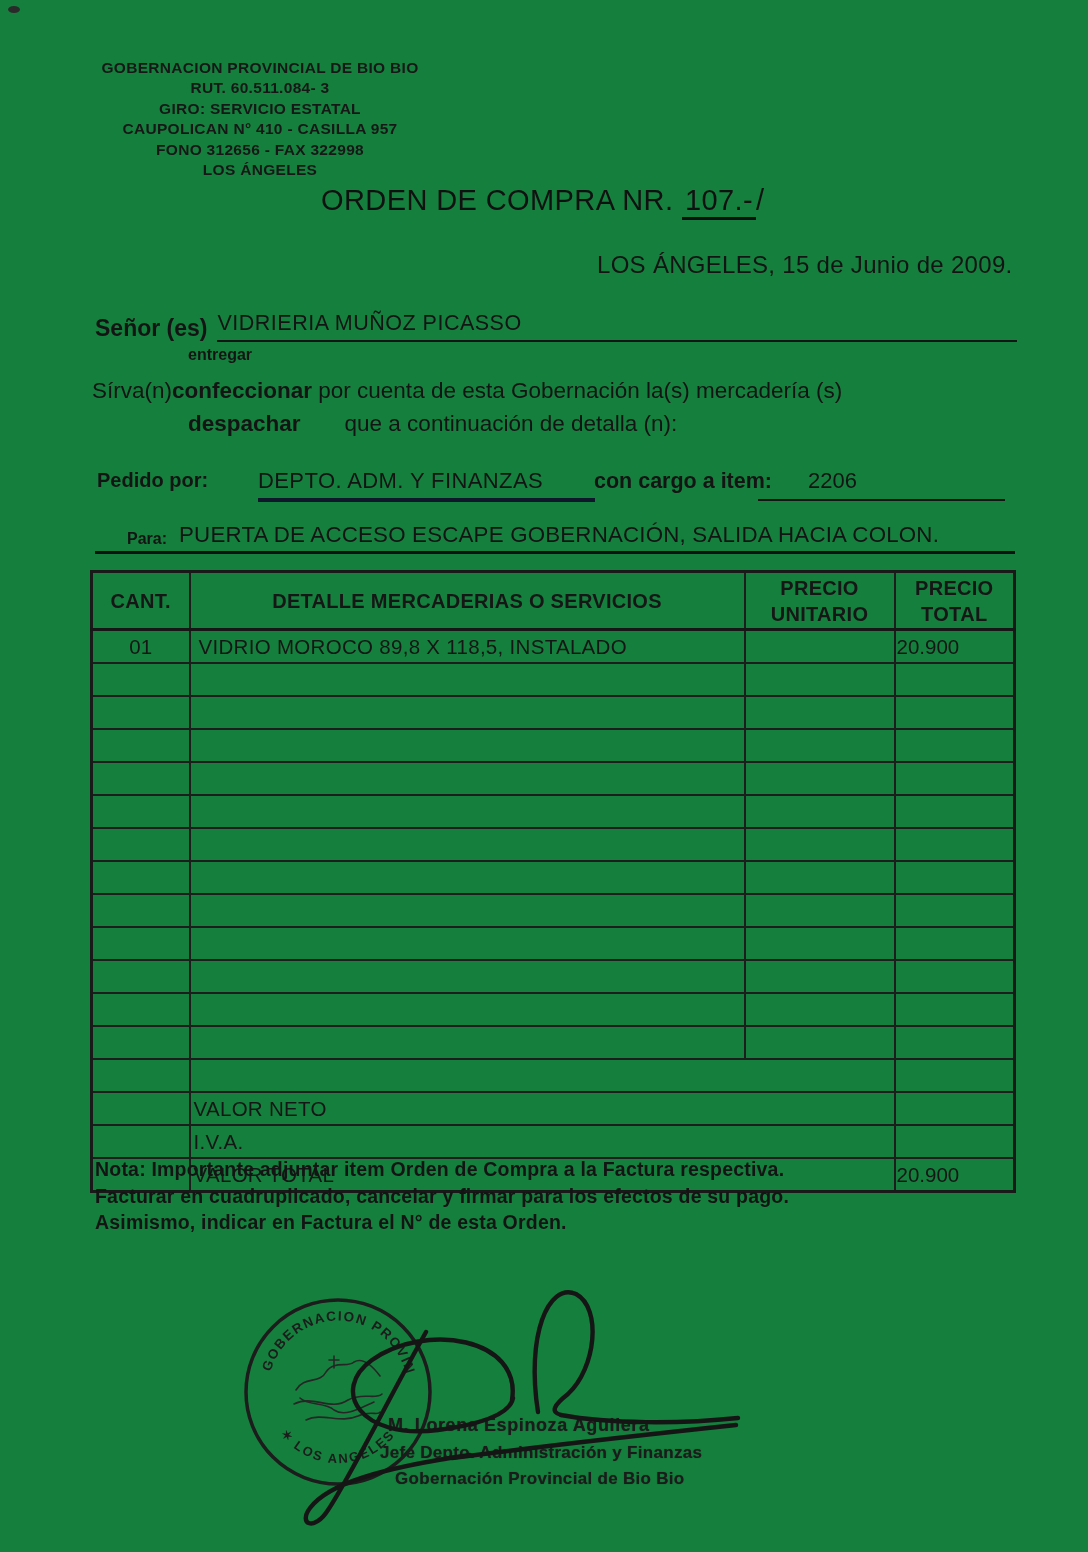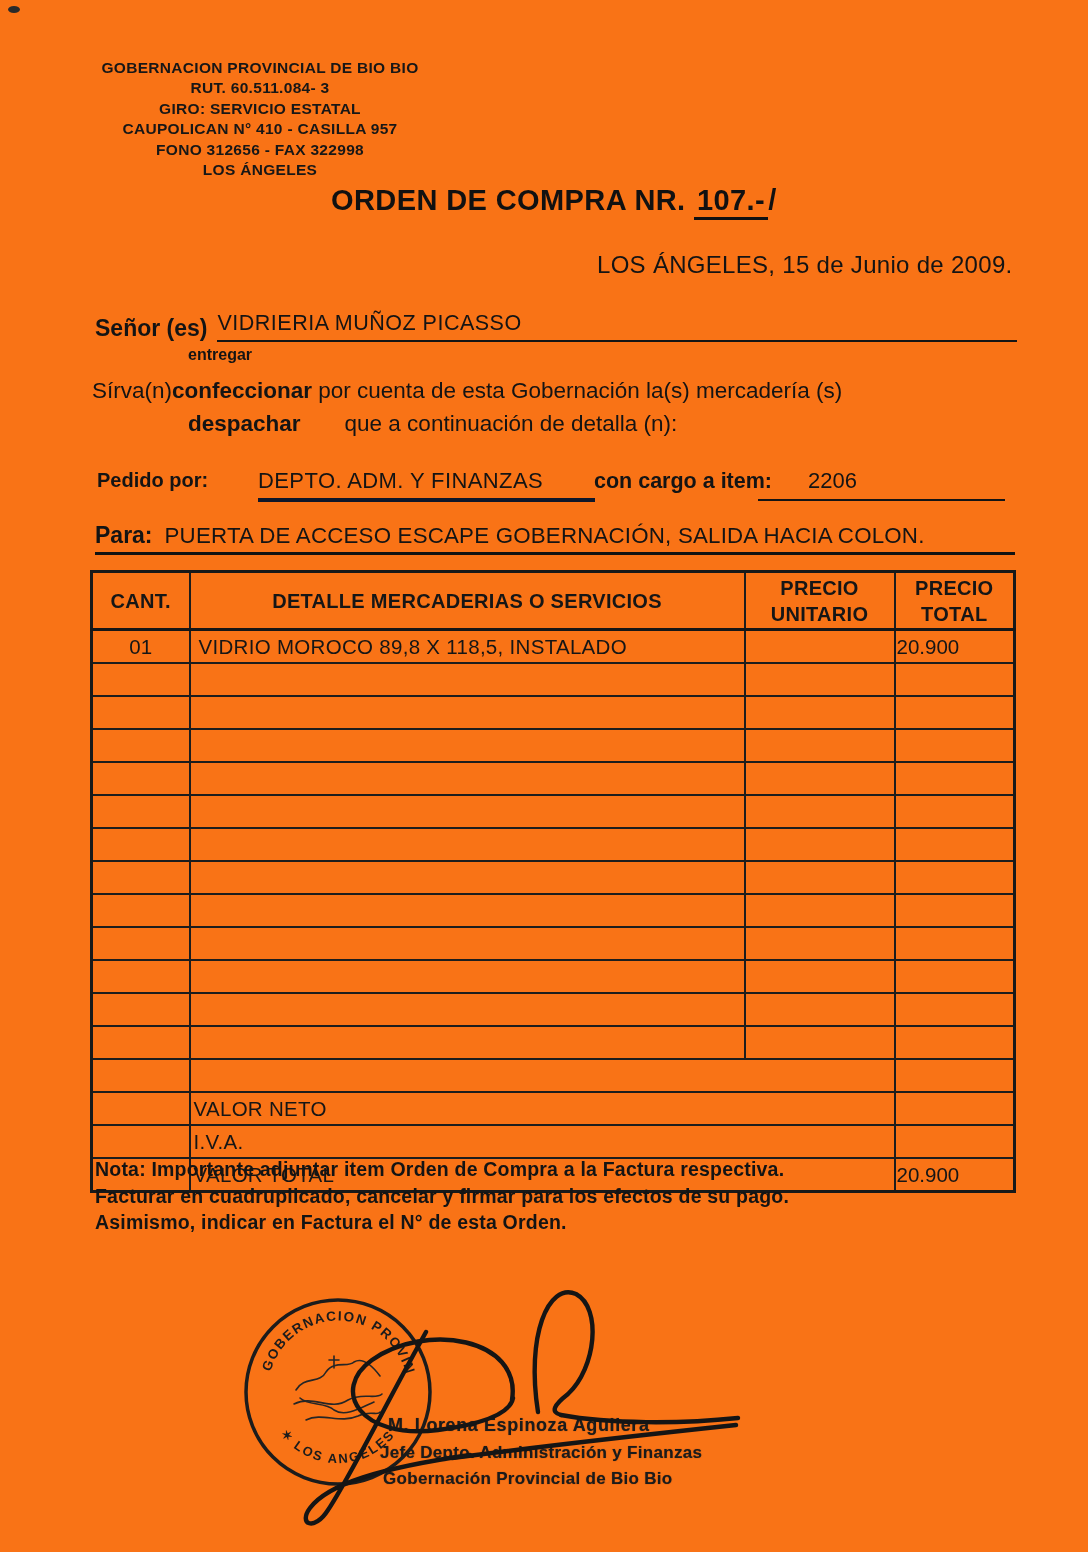--- a/index.html
+++ b/index.html
@@ -1,31 +1,31 @@
 <!DOCTYPE html>
 <html><head>
 <meta charset="utf-8">
 <style>
   html,body{margin:0;padding:0;background:#e8e8e8;}
   .page{
     position:relative;
     width:1088px;height:1552px;
-    background:#f97316;
+    background:#15803d;
     font-family:"Liberation Sans", sans-serif;
     color:#141414;
     overflow:hidden;
     margin:0 auto;
   }
   .line{position:absolute;white-space:nowrap;}
   .b{font-weight:700;}
   
   .letterhead{position:absolute;left:60px;top:58px;width:400px;text-align:center;
     font-weight:700;font-size:15.5px;line-height:20.4px;letter-spacing:.3px;color:#171717;}
   
-  .title{left:331px;top:184px;font-size:29px;font-weight:700;letter-spacing:.4px;color:#111;}
+  .title{left:321px;top:184px;font-size:29px;font-weight:400;letter-spacing:.4px;color:#111;}
   .title .num{border-bottom:3px solid #111;padding:0 3px 1px 3px;}
   
   .date{left:597px;top:251px;font-size:24px;font-weight:400;letter-spacing:.3px;}
   
   .senor{left:95px;top:311px;display:flex;align-items:flex-end;}
   .senor .lbl{font-size:23px;font-weight:700;}
   .senor .val{font-size:21.5px;font-weight:400;letter-spacing:.5px;
     margin-left:10px;width:800px;border-bottom:2.5px solid #151515;padding-bottom:4px;}
   .entregar{left:188px;top:346px;font-size:16px;font-weight:700;}
   .sirva{left:92px;top:378px;font-size:22.5px;font-weight:400;}
@@ -34,21 +34,21 @@
   
   .pedido-label{left:97px;top:469px;font-size:20px;font-weight:700;}
   .pedido-value{left:258px;top:468px;font-size:22px;font-weight:400;letter-spacing:.4px;
     width:337px;border-bottom:4px solid #0f172a;padding-bottom:4px;}
   .cargo-label{left:594px;top:469px;font-size:21.5px;font-weight:700;}
   .cargo-value{left:758px;top:468px;font-size:22px;font-weight:400;
     width:247px;border-bottom:2.5px solid #141414;padding-bottom:5px;padding-left:50px;box-sizing:border-box;}
   
   .para{left:95px;top:522px;display:flex;align-items:flex-end;width:920px;
     border-bottom:3px solid #121212;padding-bottom:3px;}
-  .para .lbl{font-size:23px;font-weight:700;}
+  .para .lbl{font-size:16px;font-weight:700;margin-left:32px;}
   .para .val{font-size:22.3px;font-weight:400;letter-spacing:.2px;margin-left:12px;}
   
   .order-table{position:absolute;left:90px;top:570px;width:923px;
     border-collapse:collapse;table-layout:fixed;color:#161616;border:3px solid #191919;}
   .order-table th,.order-table td{border:2px solid #1d1d1d;overflow:hidden;}
   .order-table thead tr{height:58px;}
   .order-table th{font-size:20px;font-weight:700;letter-spacing:.3px;line-height:1.3;
     text-align:center;vertical-align:middle;border-bottom:3px solid #161616;}
   .order-table td{height:29px;font-size:20.5px;font-weight:400;vertical-align:middle;}
   .c-cant{text-align:center;}
@@ -57,21 +57,21 @@
   .c-label{font-weight:700;padding-left:3px;font-size:20px;letter-spacing:.3px;}
   
   .note{position:absolute;left:95px;top:1156px;font-size:19.5px;font-weight:700;
     line-height:26.6px;letter-spacing:.2px;color:#141414;}
   
   .sigblock{position:absolute;left:230px;top:1272px;width:540px;height:280px;}
   .sigblock .sigtext{position:absolute;font-weight:700;color:#1b1b1b;white-space:nowrap;
     text-shadow:0 0 1px rgba(20,20,20,.55);}
   .sig-name{left:158px;top:143px;font-size:18px;letter-spacing:.6px;}
   .sig-title{left:150px;top:171px;font-size:17px;letter-spacing:.3px;}
-  .sig-org{left:153px;top:197px;font-size:17px;letter-spacing:.3px;}
+  .sig-org{left:165px;top:197px;font-size:17px;letter-spacing:.3px;}
   .sigsvg{position:absolute;left:0;top:0;}
   .speck{position:absolute;left:8px;top:6px;width:12px;height:7px;background:#2a2a2a;border-radius:50%;}
 </style>
 </head>
 <body>
 
 <div class="page">
 
   <div class="speck"></div>
 

